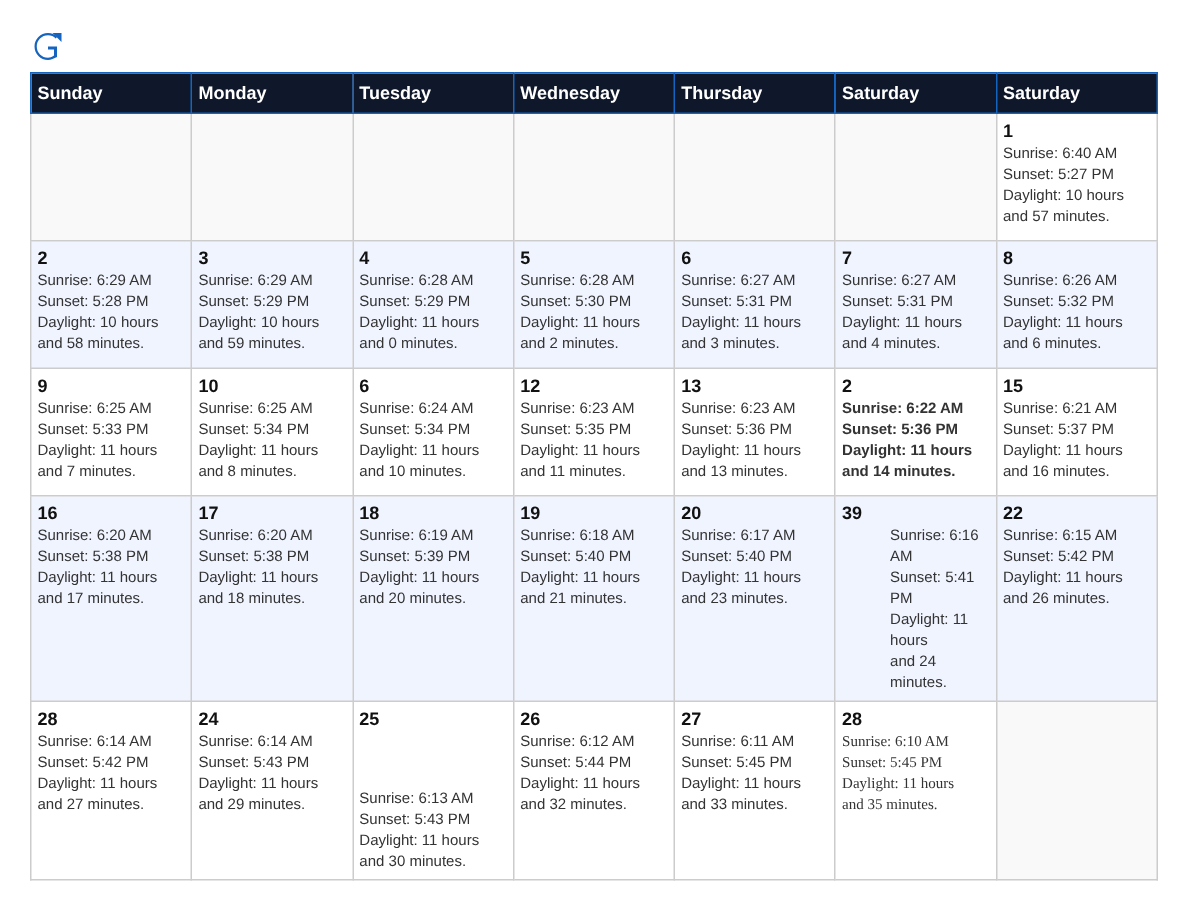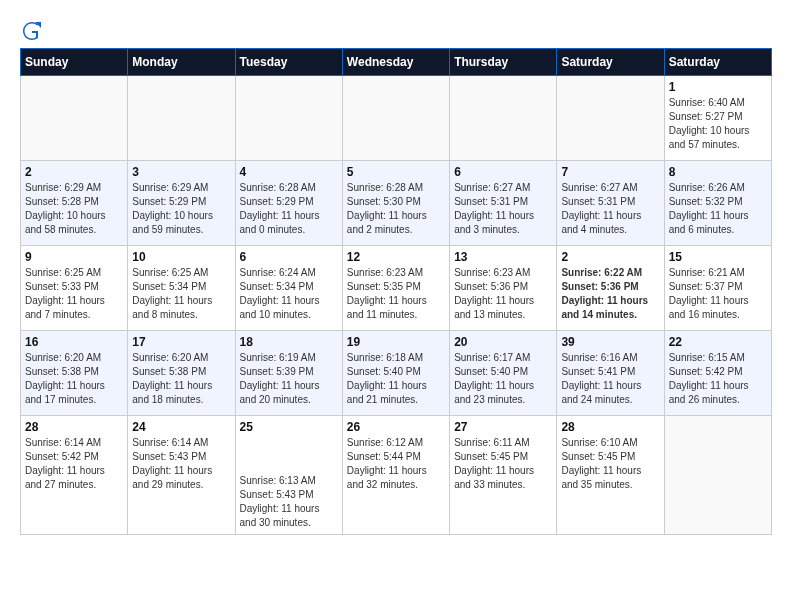--- a/index.html
+++ b/index.html
@@ -263,21 +263,21 @@
         </td>
         <td>
           <div class="day-number">20</div>
           <div class="day-info" style="white-space: pre-line;">Sunrise: 6:17 AM
 Sunset: 5:40 PM
 Daylight: 11 hours
 and 23 minutes.</div>
         </td>
         <td>
           <div class="day-number">39</div>
-          <div class="day-info" style="white-space: pre-line;">Sunrise: 6:16 AM
+          <div class="day-info" style="white-space: pre-line; margin-left: 32px;">Sunrise: 6:16 AM
 Sunset: 5:41 PM
 Daylight: 11 hours
 and 24 minutes.</div>
         </td>
         <td>
           <div class="day-number">22</div>
           <div class="day-info" style="white-space: pre-line;">Sunrise: 6:15 AM
 Sunset: 5:42 PM
 Daylight: 11 hours
 and 26 minutes.</div>
@@ -314,21 +314,21 @@
         </td>
         <td>
           <div class="day-number">27</div>
           <div class="day-info" style="white-space: pre-line;">Sunrise: 6:11 AM
 Sunset: 5:45 PM
 Daylight: 11 hours
 and 33 minutes.</div>
         </td>
         <td>
           <div class="day-number">28</div>
-          <div class="day-info" style="white-space: pre-line;">Sunrise: 6:10 AM
+          <div class="day-info" style="white-space: pre-line; font-family: Liberation Serif, serif;">Sunrise: 6:10 AM
 Sunset: 5:45 PM
 Daylight: 11 hours
 and 35 minutes.</div>
         </td>
         <td class="empty"></td>
       </tr>
     </tbody>
 </table>
 
 </body></html>

